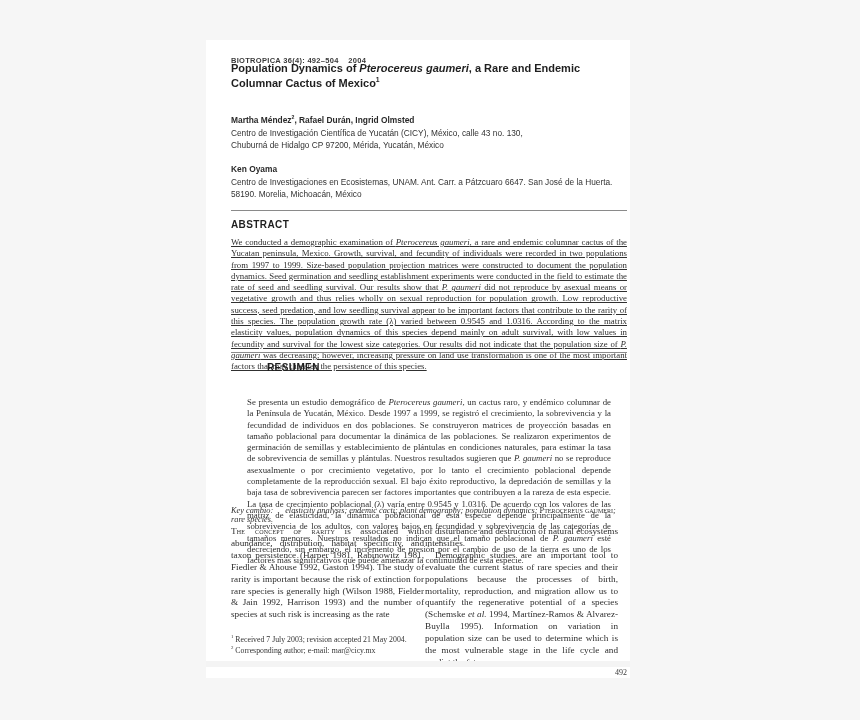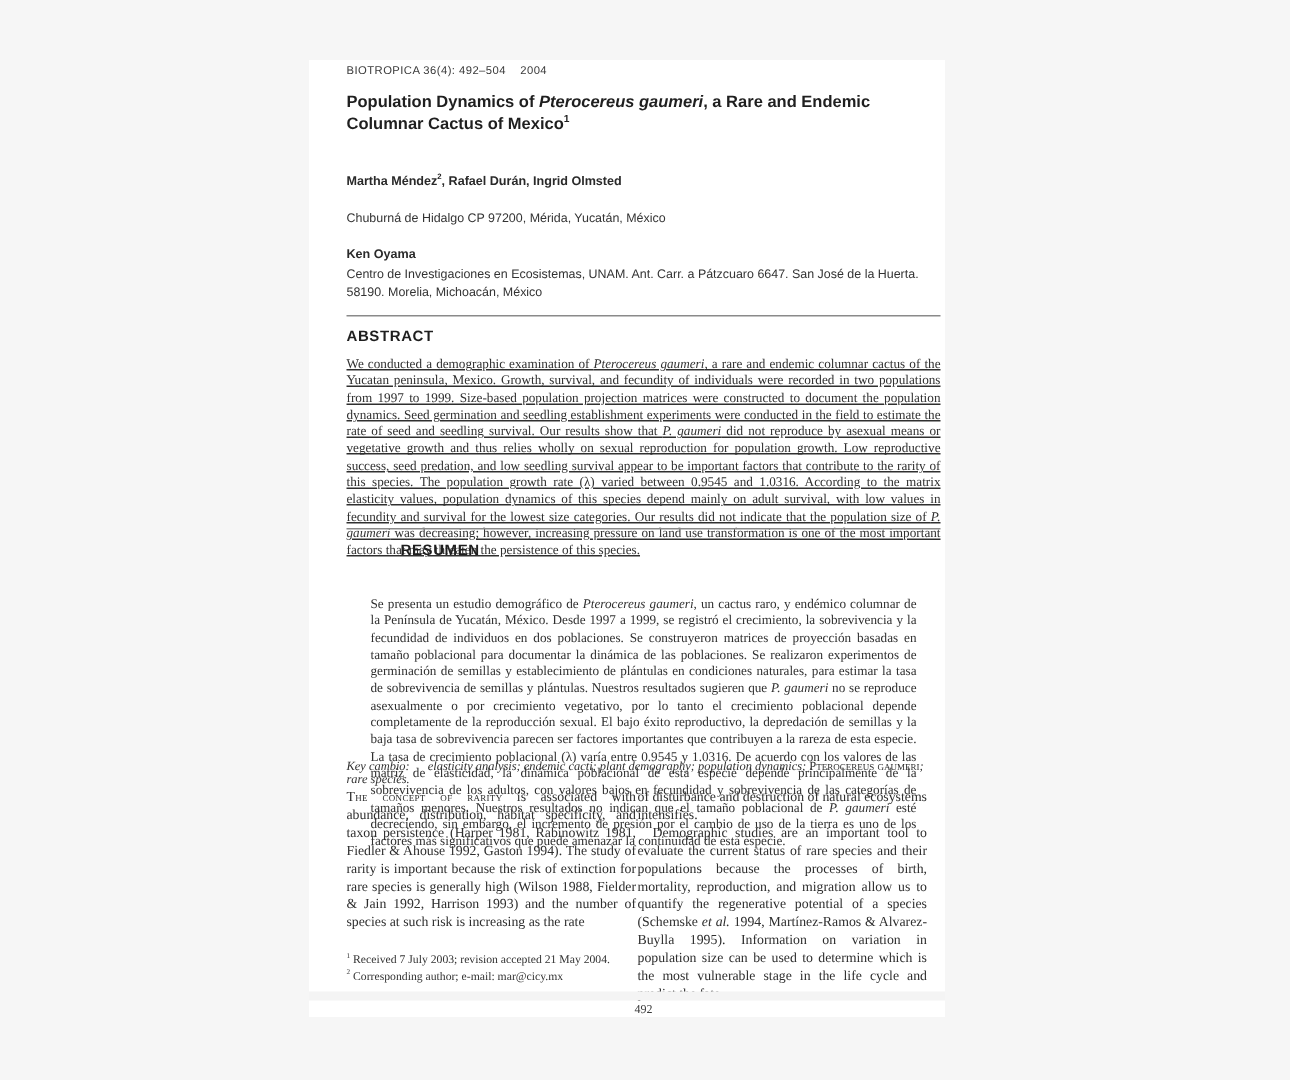--- a/index.html
+++ b/index.html
@@ -11,21 +11,21 @@
     font-family:"Liberation Serif", serif;
     color:#2e2e2e;
   }
   .sheet{
     position:absolute;left:206px;top:40px;width:424px;height:638px;
     background:#ffffff;
   }
   .blk{position:absolute;left:25px;right:3px;}
   .sans{font-family:"Liberation Sans", sans-serif;}
 
-  .journal-line{top:2px;font-size:7.5px;letter-spacing:.3px;color:#3a3a3a;white-space:pre;}
+  .journal-line{top:16px;font-size:7.5px;letter-spacing:.3px;color:#3a3a3a;white-space:pre;font-weight:bold;}
   .title{top:21px;font-size:11px;line-height:14.5px;font-weight:bold;color:#1f1f1f;}
   .title .sp{font-style:italic;}
   sup{font-size:.62em;vertical-align:super;line-height:0;}
 
   .authors-line{top:75px;font-size:8.4px;font-weight:bold;color:#2a2a2a;}
   .affil1{top:88px;font-size:8.3px;line-height:11.5px;color:#333;}
   .connector{top:112px;font-size:8.3px;color:#333;}
   .name2{top:124px;font-size:8.4px;font-weight:bold;color:#2a2a2a;}
   .affil2{top:137px;font-size:8.3px;line-height:11.5px;color:#333;}
 
@@ -46,40 +46,40 @@
 
   .columns{top:486px;display:flex;gap:1px;}
   .col{width:193px;font-size:9.2px;line-height:11.9px;text-align:justify;color:#2e2e2e;}
   .col p{margin:0;}
   .col .indent{text-indent:10px;}
   .smallcaps{font-variant:small-caps;letter-spacing:.2px;}
   .col em{font-style:italic;}
 
   .footnotes{top:595px;width:205px;font-size:7.8px;line-height:10.5px;color:#333;}
   .footer-shade{position:absolute;left:0;right:0;top:621px;height:6px;background:#f4f4f4;}
-  .page-number{top:628px;text-align:center;font-size:8px;color:#3a3a3a;}
+  .page-number{top:628px;text-align:right;font-size:8px;color:#3a3a3a;}
 </style>
 </head>
 <body>
 
 <div class="sheet">
 
   <div class="blk journal-line sans">BIOTROPICA 36(4): 492–504    2004</div>
 
   <h1 class="blk title sans" style="margin:0;">
     <span>Population Dynamics of </span><span class="sp">Pterocereus gaumeri</span><span>, a Rare and Endemic</span><br>
     <span>Columnar Cactus of Mexico</span><sup>1</sup>
   </h1>
 
   <div class="blk authors-line sans">
     <span>Martha Méndez</span><sup>2</sup><span>, Rafael Durán, Ingrid Olmsted</span>
   </div>
 
   <div class="blk affil1 sans">
-    <br>
+    <span>Centro de Investigación Científica de Yucatán (CICY), México, calle 43 no. 130,</span><br>
     <span>Chuburná de Hidalgo CP 97200, Mérida, Yucatán, México</span>
   </div>
 
 
   <div class="blk name2 sans">Ken Oyama</div>
 
   <div class="blk affil2 sans">
     <span>Centro de Investigaciones en Ecosistemas, UNAM. Ant. Carr. a Pátzcuaro 6647. San José de la Huerta.</span><br>
     <span>58190. Morelia, Michoacán, México</span>
   </div>

